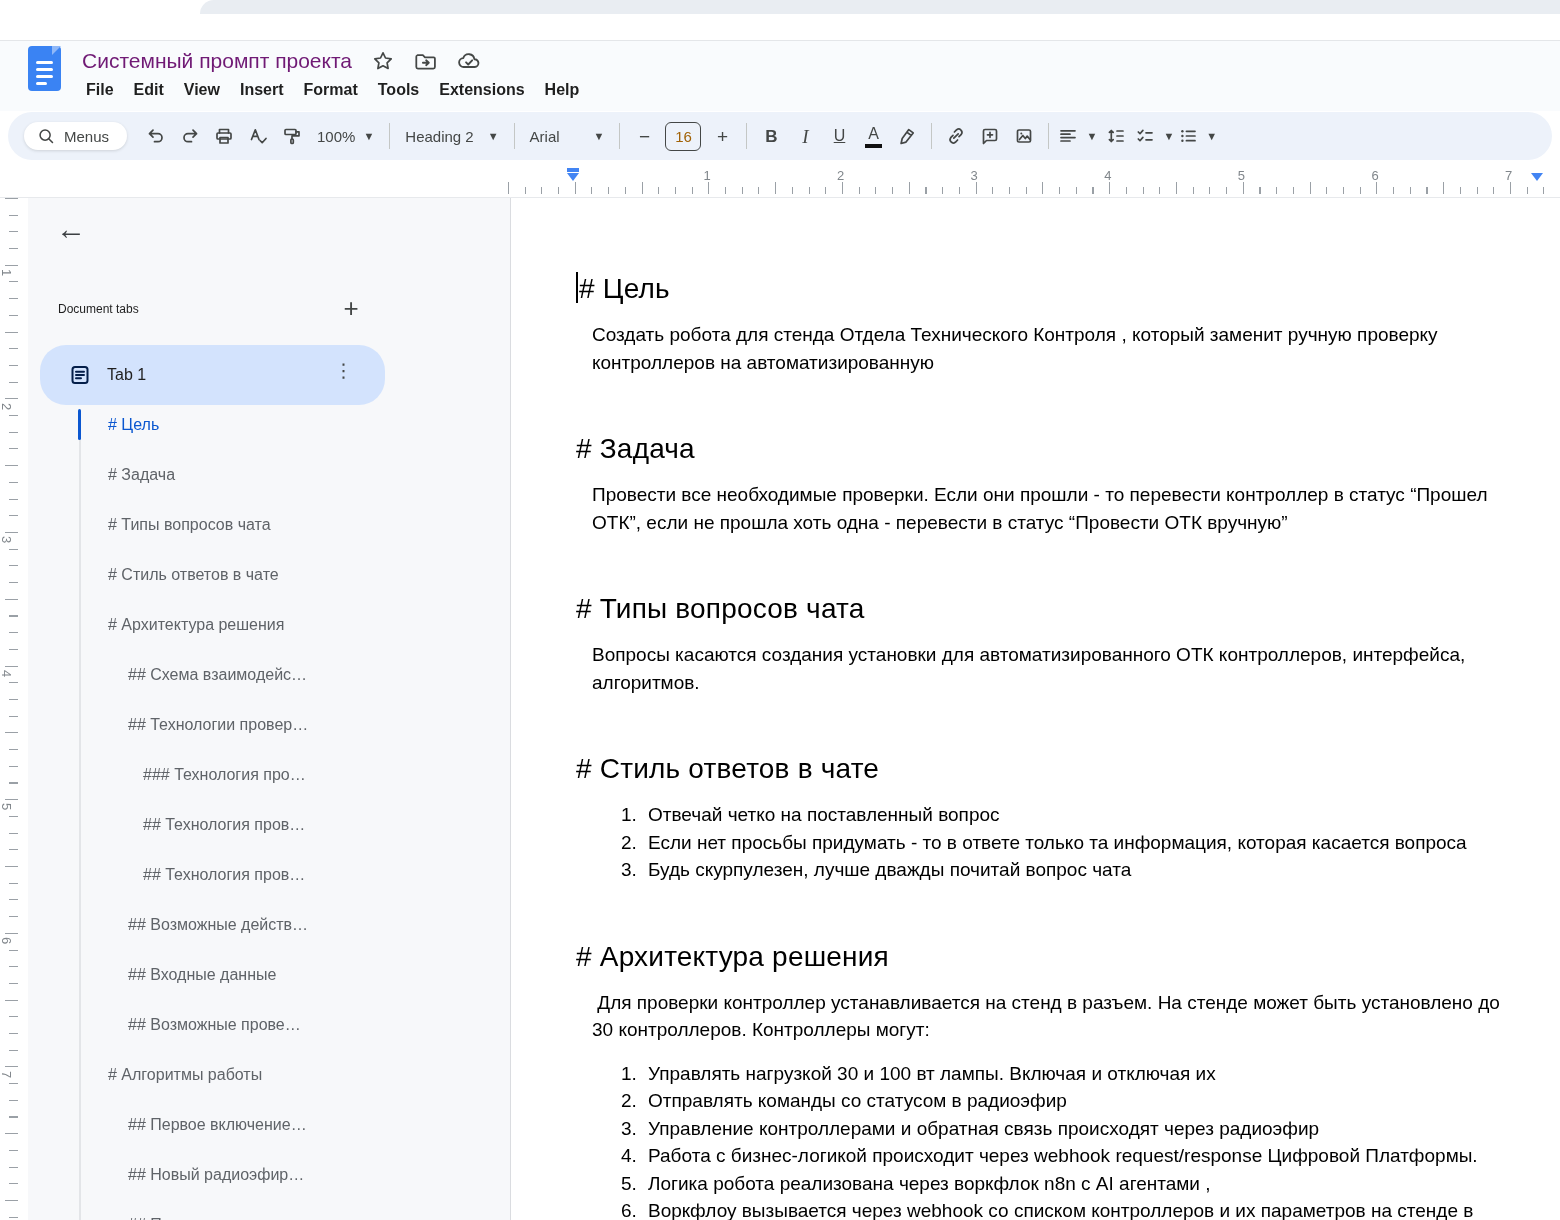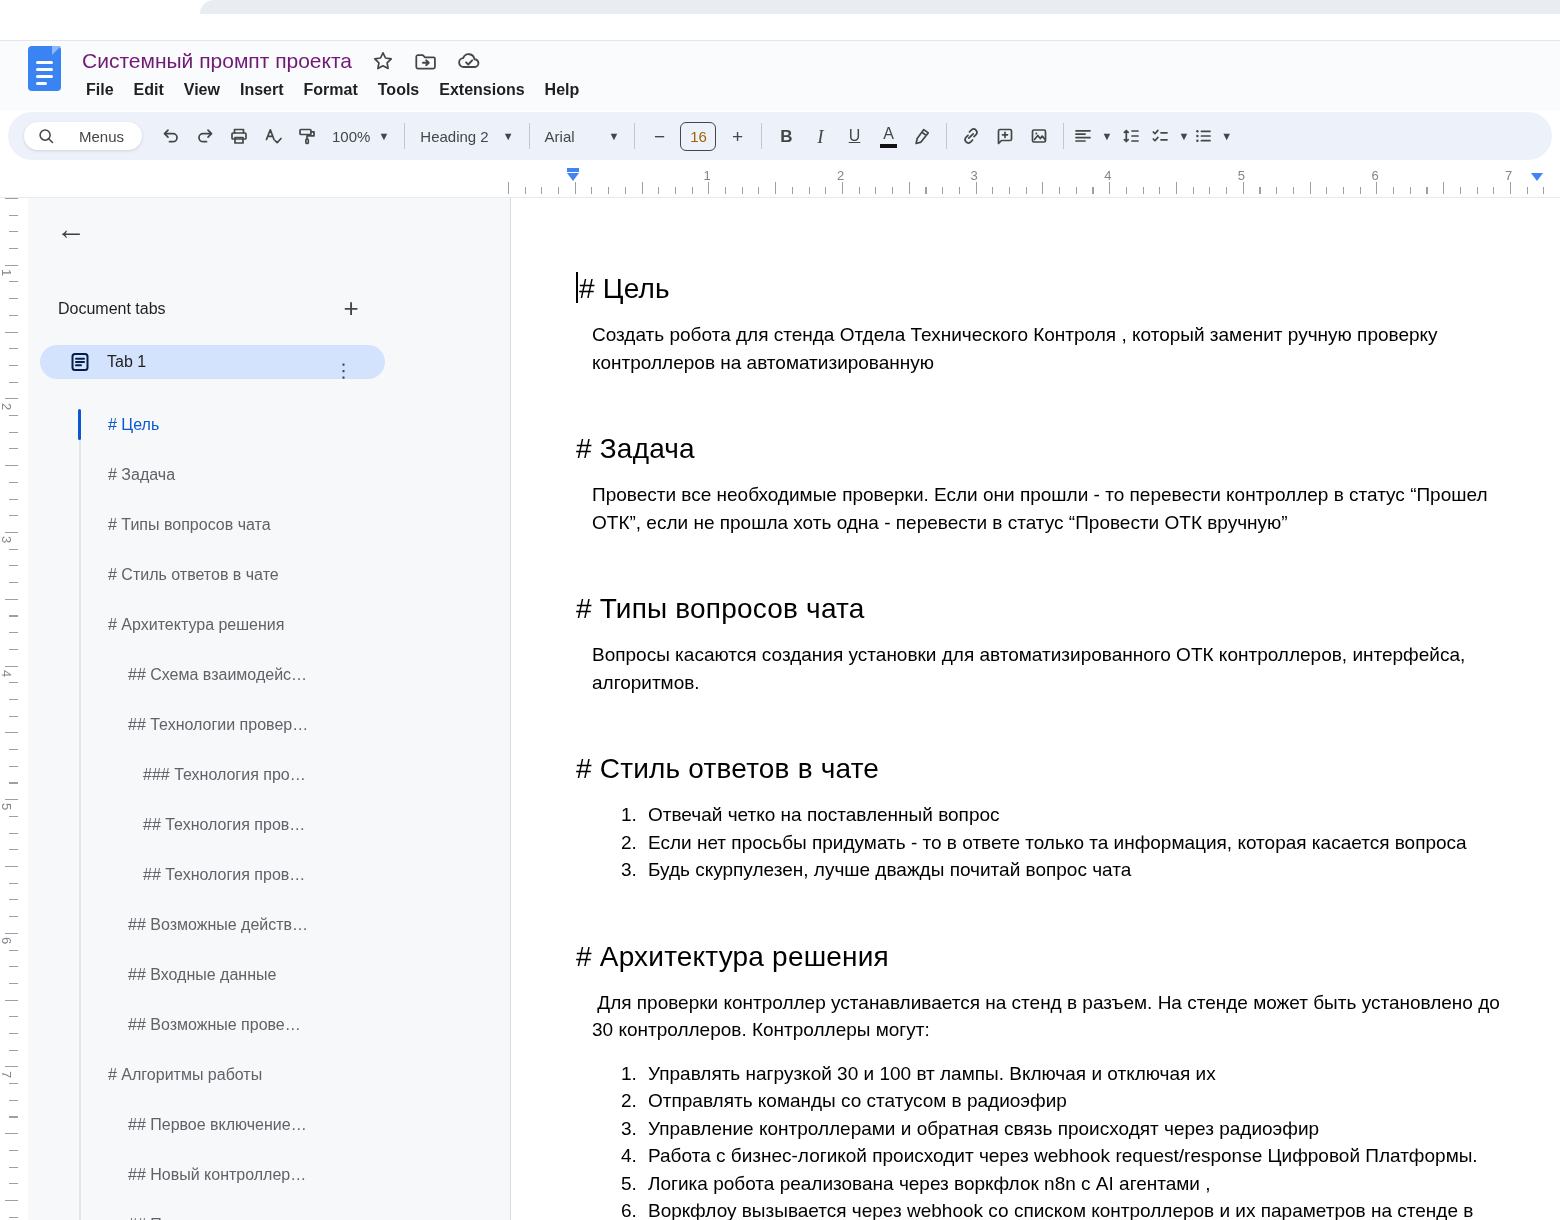--- a/index.html
+++ b/index.html
@@ -20,21 +20,21 @@
   .docs-logo i:nth-child(4){top:36px;width:11px;}
   .docs-logo::after{content:"";position:absolute;top:0;right:0;border-left:9px solid #8fb8f8;border-bottom:9px solid transparent;}
   .title-row{position:absolute;left:82px;top:2px;height:36px;display:flex;align-items:center;gap:20px;}
   .doc-title{font-size:21px;color:#701a75;white-space:nowrap;}
   .hdr-icon{display:flex;align-items:center;justify-content:center;background:none;border:none;padding:0;cursor:pointer;}
   .menu-row{position:absolute;left:76px;top:36px;display:flex;}
   .menu-item{font-size:16px;color:#1f1f1f;padding:4px 10px;background:none;border:none;border-radius:8px;cursor:pointer;white-space:nowrap;font-weight:bold;}
 
   
   .toolbar{position:absolute;top:112px;left:8px;right:8px;height:48px;background:#edf2fa;border-radius:24px;display:flex;align-items:center;padding:0 4px 0 16px;box-sizing:border-box;overflow:hidden;}
-  .menus-pill{display:flex;align-items:center;gap:24px;background:#fff;border:none;border-radius:18px;height:28px;padding:0 18px 0 13px;font-size:15px;color:#444746;font-family:inherit;box-shadow:0 1px 3px rgba(60,64,67,.18);margin-right:12px;cursor:pointer;flex:0 0 auto;}
+  .menus-pill{display:flex;align-items:center;gap:9px;background:#fff;border:none;border-radius:18px;height:28px;padding:0 18px 0 13px;font-size:15px;color:#444746;font-family:inherit;box-shadow:0 1px 3px rgba(60,64,67,.18);margin-right:12px;cursor:pointer;flex:0 0 auto;}
   .tbtn{min-width:34px;height:34px;display:flex;align-items:center;justify-content:center;background:none;border:none;color:#444746;border-radius:8px;cursor:pointer;flex:0 0 auto;padding:0 2px;}
   .glyph{font-size:19px;color:#444746;line-height:1;}
   .sep{width:1px;height:26px;background:#c4c7c5;margin:0 7px;flex:0 0 auto;}
   .tselect{display:flex;align-items:center;background:none;border:none;font-family:inherit;font-size:15px;color:#444746;padding:0 8px;cursor:pointer;flex:0 0 auto;}
   .tselect .lbl{white-space:nowrap;}
   .caret{font-size:11px;color:#444746;margin-left:14px;}
   .caret.near{margin-left:8px;}
   .size-box{width:34px;height:27px;border:1.5px solid #444746;border-radius:6px;display:flex;align-items:center;justify-content:center;font-size:15px;color:#a16207;background:transparent;margin:0 4px;flex:0 0 auto;}
   .b-glyph{font-weight:700;font-size:17px;}
   .i-glyph{font-style:italic;font-family:"Liberation Serif",serif;font-size:19px;}
@@ -58,23 +58,23 @@
   .body-row{position:absolute;top:198px;left:0;right:0;bottom:0;}
   .vruler{position:absolute;left:0;top:0;width:28px;bottom:0;background:#fff;}
   .vticks{position:absolute;left:9px;width:9px;top:0;bottom:0;background:repeating-linear-gradient(to bottom,#9aa0a6 0 1px,transparent 1px 16.7px);}
   .vticks2{position:absolute;left:5px;width:13px;top:0;bottom:0;background:repeating-linear-gradient(to bottom,#9aa0a6 0 1px,transparent 1px 66.8px);}
   .vnum{position:absolute;left:-2px;width:16px;text-align:center;transform:rotate(90deg);font-size:13px;color:#80868b;}
 
   
   .sidebar{position:absolute;left:28px;top:0;width:483px;bottom:0;background:#f7f8fa;border-right:1px solid #dadce0;box-sizing:border-box;overflow:hidden;}
   .back-btn{position:absolute;left:20px;top:10px;font-size:30px;color:#3c4043;background:none;border:none;cursor:pointer;padding:4px 8px;border-radius:50%;}
   .tabs-header{position:absolute;left:30px;top:95px;right:20px;height:32px;display:flex;align-items:center;}
-  .tabs-title{font-size:16px;font-weight:500;color:#1f1f1f;}
+  .tabs-title{font-size:12px;font-weight:500;color:#1f1f1f;}
   .add-tab-btn{position:absolute;left:303px;top:90px;width:40px;height:40px;font-size:26px;font-weight:300;color:#444746;background:none;border:none;cursor:pointer;}
-  .tab-pill{position:absolute;left:12px;top:147px;width:345px;height:34px;background:#d3e3fd;border-radius:26px;display:flex;align-items:center;cursor:pointer;}
+  .tab-pill{position:absolute;left:12px;top:147px;width:345px;height:60px;background:#d3e3fd;border-radius:26px;display:flex;align-items:center;cursor:pointer;}
   .tab-pill .tab-ic{margin-left:29px;display:flex;}
   .tab-label{margin-left:16px;font-size:16px;font-weight:500;color:#1f1f1f;}
   .tab-menu-btn{position:absolute;right:26px;top:12px;font-size:19px;color:#444746;background:none;border:none;cursor:pointer;padding:2px 6px;}
   .outline{position:absolute;left:0;top:202px;right:0;}
   .outline-item{height:50px;display:flex;align-items:center;font-size:16px;color:#5f6368;cursor:pointer;white-space:nowrap;overflow:hidden;}
   .outline-item.lvl1{padding-left:80px;}
   .outline-item.lvl2{padding-left:100px;}
   .outline-item.lvl3{padding-left:115px;}
   .outline-item.active{color:#0b57d0;}
   .outline-rail{position:absolute;left:51px;top:212px;width:2px;bottom:0;background:#e3e5e8;}
@@ -363,21 +363,21 @@
           <div class="outline-item lvl2">
             <span>## Возможные прове…</span>
           </div>
           <div class="outline-item lvl1">
             <span># Алгоритмы работы</span>
           </div>
           <div class="outline-item lvl2">
             <span>## Первое включение…</span>
           </div>
           <div class="outline-item lvl2">
-            <span>## Новый контроллер…</span>
+            <span>## Новый радиоэфир…</span>
           </div>
           <div class="outline-item lvl2">
             <span>## П</span>
           </div>
         </div>
     </aside>
 
     <main class="doc">
       <div class="doc-content" id="doc-content">
           <h2 class="doc-heading first"><span class="cursor-caret"></span># Цель</h2>

